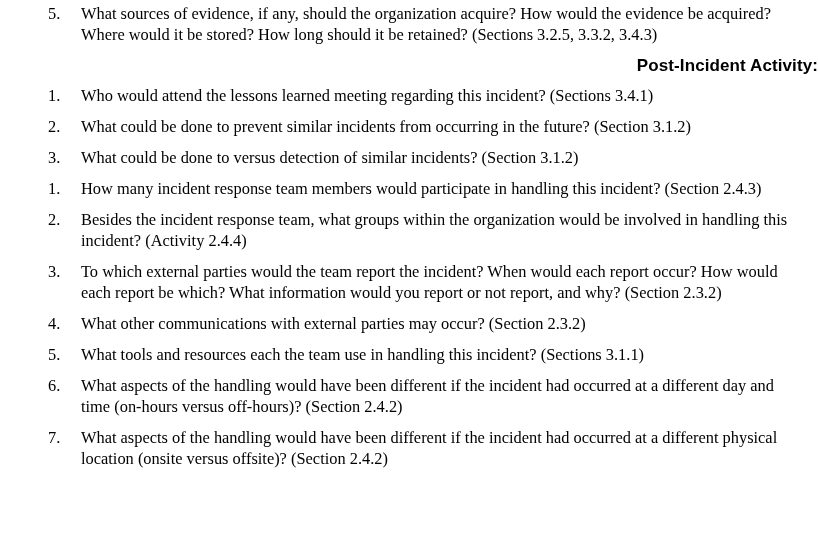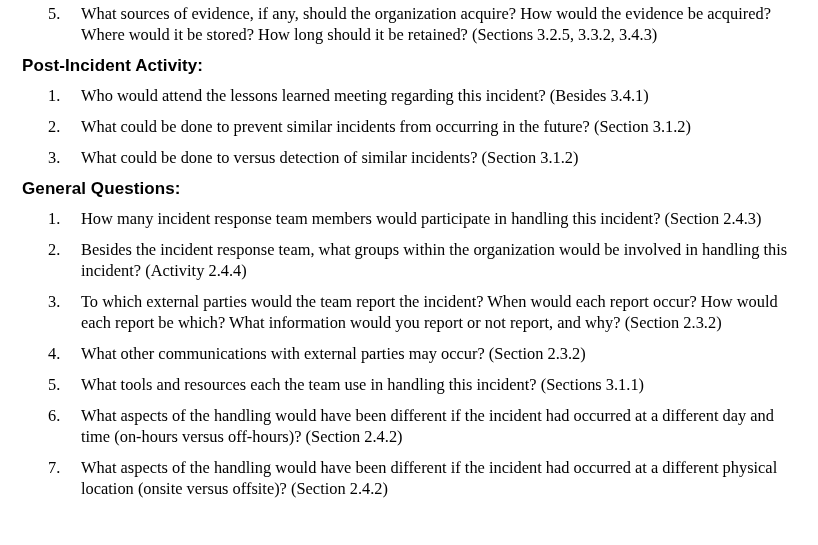--- a/index.html
+++ b/index.html
@@ -20,20 +20,21 @@
     font-size: 16.4px;
     line-height: 21px;
   }
   .heading {
     font-family: "Liberation Sans", "DejaVu Sans", sans-serif;
     font-weight: bold;
     font-size: 17px;
     line-height: 22px;
     margin: 0 0 8px 22px;
     letter-spacing: 0.1px;
+    text-align: right;
   }
   .doc-section {
     margin: 0;
     padding: 0;
   }
   .qlist {
     list-style: none;
     margin: 0;
     padding: 0;
   }
@@ -65,39 +66,38 @@
   </li>
 </ol>
   </section>
 
   <section class="doc-section">
     <h2 class="heading">Post-Incident Activity:</h2>
     <ol class="qlist">
   <li class="item">
     <span class="num">1.</span>
     <span class="text">Who would attend the lessons learned meeting regarding this incident?</span>
-     <span class="ref">(Besides 3.4.1)</span>
+     <span class="ref">(Sections 3.4.1)</span>
   </li>
 
   <li class="item">
     <span class="num">2.</span>
     <span class="text">What could be done to prevent similar incidents from occurring in the future?</span>
      <span class="ref">(Section 3.1.2)</span>
   </li>
 
   <li class="item">
     <span class="num">3.</span>
     <span class="text">What could be done to versus detection of similar incidents?</span>
      <span class="ref">(Section 3.1.2)</span>
   </li>
 </ol>
   </section>
 
   <section class="doc-section">
-    <h2 class="heading">General Questions:</h2>
     <ol class="qlist">
   <li class="item">
     <span class="num">1.</span>
     <span class="text">How many incident response team members would participate in handling this incident?</span>
      <span class="ref">(Section 2.4.3)</span>
   </li>
 
   <li class="item">
     <span class="num">2.</span>
     <span class="text">Besides the incident response team, what groups within the organization would be involved in handling this incident?</span>

